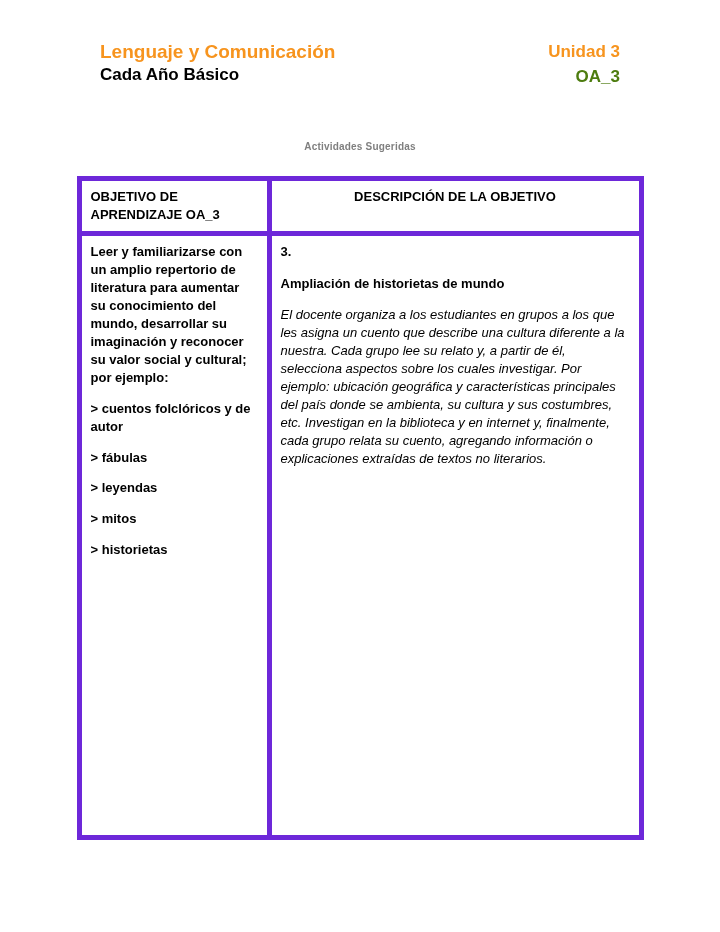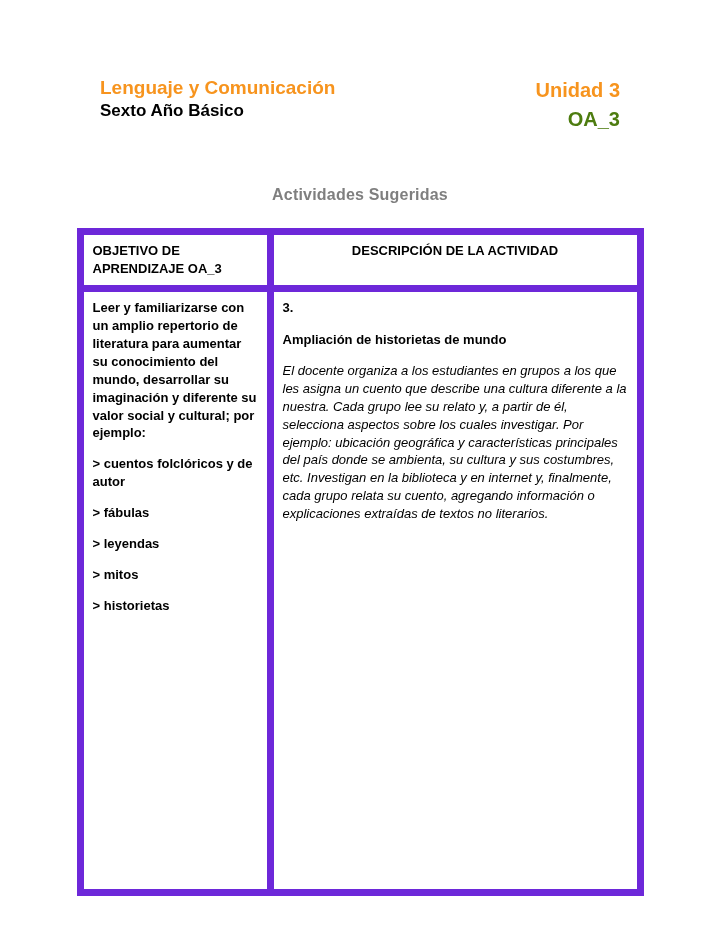--- a/index.html
+++ b/index.html
@@ -9,64 +9,63 @@
     height: 932px;
     font-family: "Liberation Sans", sans-serif;
     color: #000000;
     position: relative;
     overflow: hidden;
   }
   .page {
     width: 720px;
     height: 736px;
     position: relative;
-    margin-top: 36px;
   }
   .header {
     display: flex;
     justify-content: space-between;
     align-items: flex-start;
     padding: 40px 100px 0 100px;
   }
   .doc-title {
     font-size: 19px;
     font-weight: bold;
     line-height: 1.25;
   }
   .doc-subtitle {
     font-size: 17px;
     font-weight: bold;
     line-height: 1.3;
     color: #000000;
   }
   .header-right { text-align: right; }
   .unit-label, .oa-label {
-    font-size: 20px;
+    font-size: 17px;
     font-weight: bold;
     line-height: 1.45;
   }
   .section-title {
     text-align: center;
-    font-size: 16px;
+    font-size: 10px;
     font-weight: bold;
     margin-top: 52px;
     letter-spacing: 0.2px;
   }
   .table-wrap {
     width: 567px;
     margin: 24px auto 0 auto;
   }
   table.activity-table {
     width: 100%;
     border-collapse: collapse;
     table-layout: fixed;
   }
   table.activity-table th,
   table.activity-table td {
-    border: 7px solid #6d28d9;
+    border: 5px solid #6d28d9;
     vertical-align: top;
     padding: 7px 9px;
     font-size: 13px;
     line-height: 1.38;
   }
   th.col-objective { width: 190px; text-align: left; font-weight: bold; }
   th.col-description { text-align: center; font-weight: bold; }
   td.cell-objective { font-weight: bold; }
   td.cell-body { height: 604px; }
   .obj-intro { margin-bottom: 13px; }
@@ -77,42 +76,42 @@
   .act-body { font-weight: normal; font-style: italic; }
 </style>
 </head>
 <body>
 
 <div class="page">
 
   <div class="header">
     <div class="header-left">
       <div class="doc-title accent" style="color: rgb(247, 148, 30);">Lenguaje y Comunicación</div>
-      <div class="doc-subtitle">Sexto Año Básico</div>
+      <div class="doc-subtitle">Cada Año Básico</div>
     </div>
     <div class="header-right">
       <div class="unit-label accent" style="color: rgb(247, 148, 30);">Unidad 3</div>
       <div class="oa-label accent" style="color: #4d7c0f;">OA_3</div>
     </div>
   </div>
 
   <div class="section-title gray-title" style="color: rgb(127, 127, 127);">Actividades Sugeridas</div>
 
   <div class="table-wrap">
     <table class="activity-table">
       <thead>
         <tr>
           <th class="col-objective">OBJETIVO DE APRENDIZAJE OA_3</th>
-          <th class="col-description">DESCRIPCIÓN DE LA ACTIVIDAD</th>
+          <th class="col-description">DESCRIPCIÓN DE LA OBJETIVO</th>
         </tr>
       </thead>
       <tbody>
         <tr>
           <td class="cell-objective cell-body">
-            <div class="obj-intro">Leer y familiarizarse con un amplio repertorio de literatura para aumentar su conocimiento del mundo, desarrollar su imaginación y diferente su valor social y cultural; por ejemplo:</div>
+            <div class="obj-intro">Leer y familiarizarse con un amplio repertorio de literatura para aumentar su conocimiento del mundo, desarrollar su imaginación y reconocer su valor social y cultural; por ejemplo:</div>
             <div class="obj-item">&gt; cuentos folclóricos y de autor</div>
             <div class="obj-item">&gt; fábulas</div>
             <div class="obj-item">&gt; leyendas</div>
             <div class="obj-item">&gt; mitos</div>
             <div class="obj-item">&gt; historietas</div>
           </td>
           <td class="cell-description cell-body">
             <div class="act-number">3.</div>
             <div class="act-title">Ampliación de historietas de mundo</div>
             <div class="act-body">El docente organiza a los estudiantes en grupos a los que les asigna un cuento que describe una cultura diferente a la nuestra. Cada grupo lee su relato y, a partir de él, selecciona aspectos sobre los cuales investigar. Por ejemplo: ubicación geográfica y características principales del país donde se ambienta, su cultura y sus costumbres, etc. Investigan en la biblioteca y en internet y, finalmente, cada grupo relata su cuento, agregando información o explicaciones extraídas de textos no literarios.</div>

